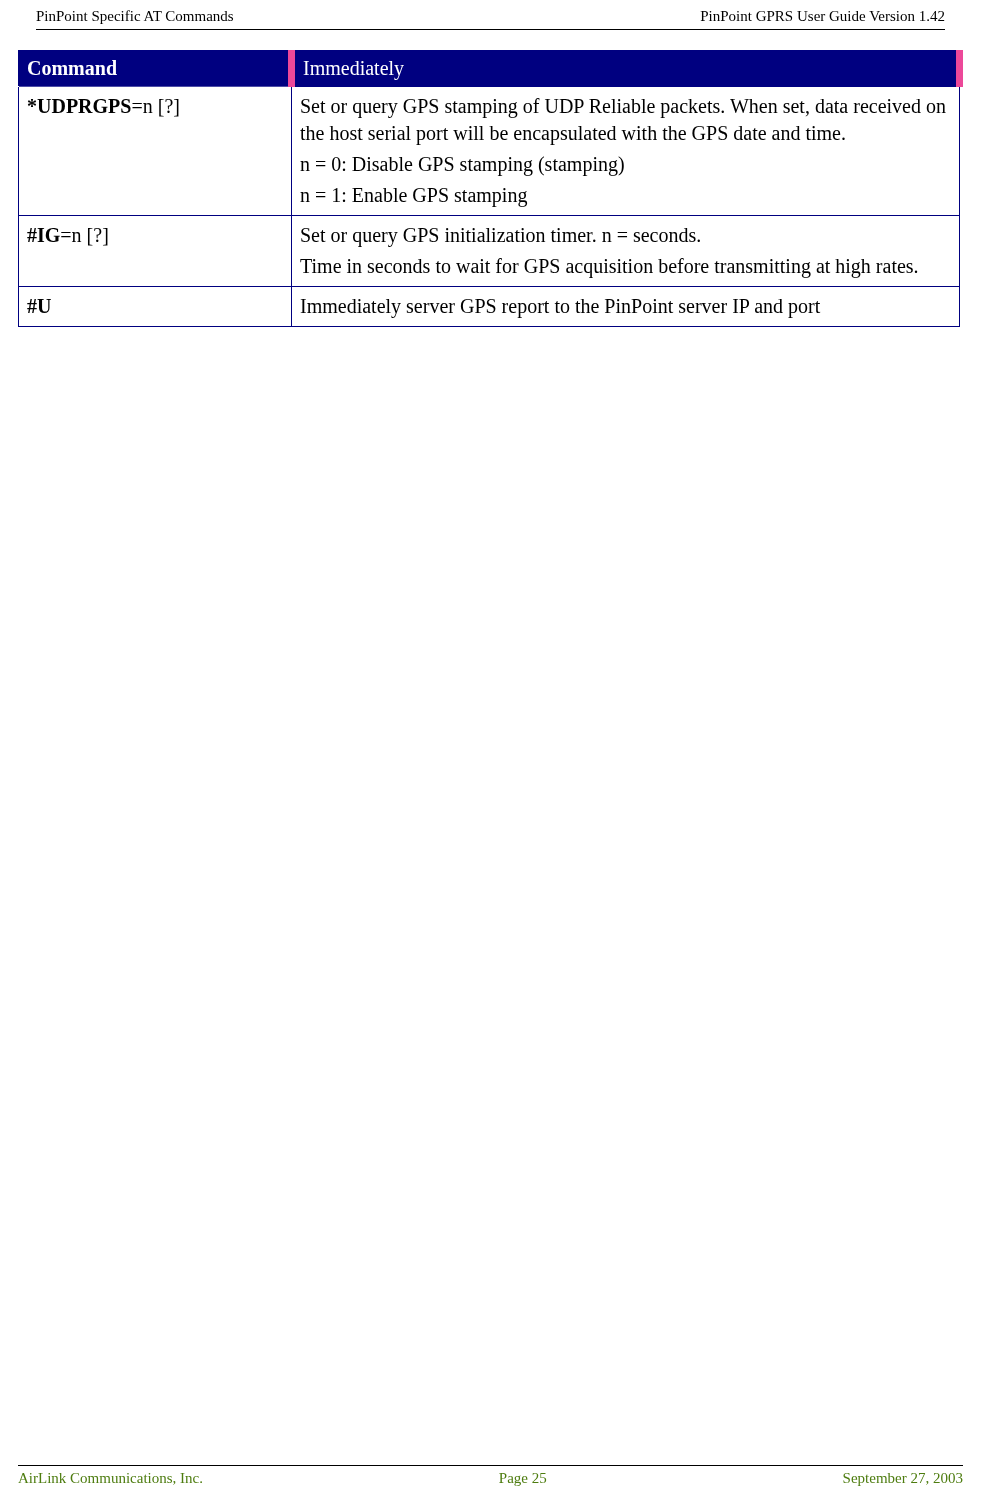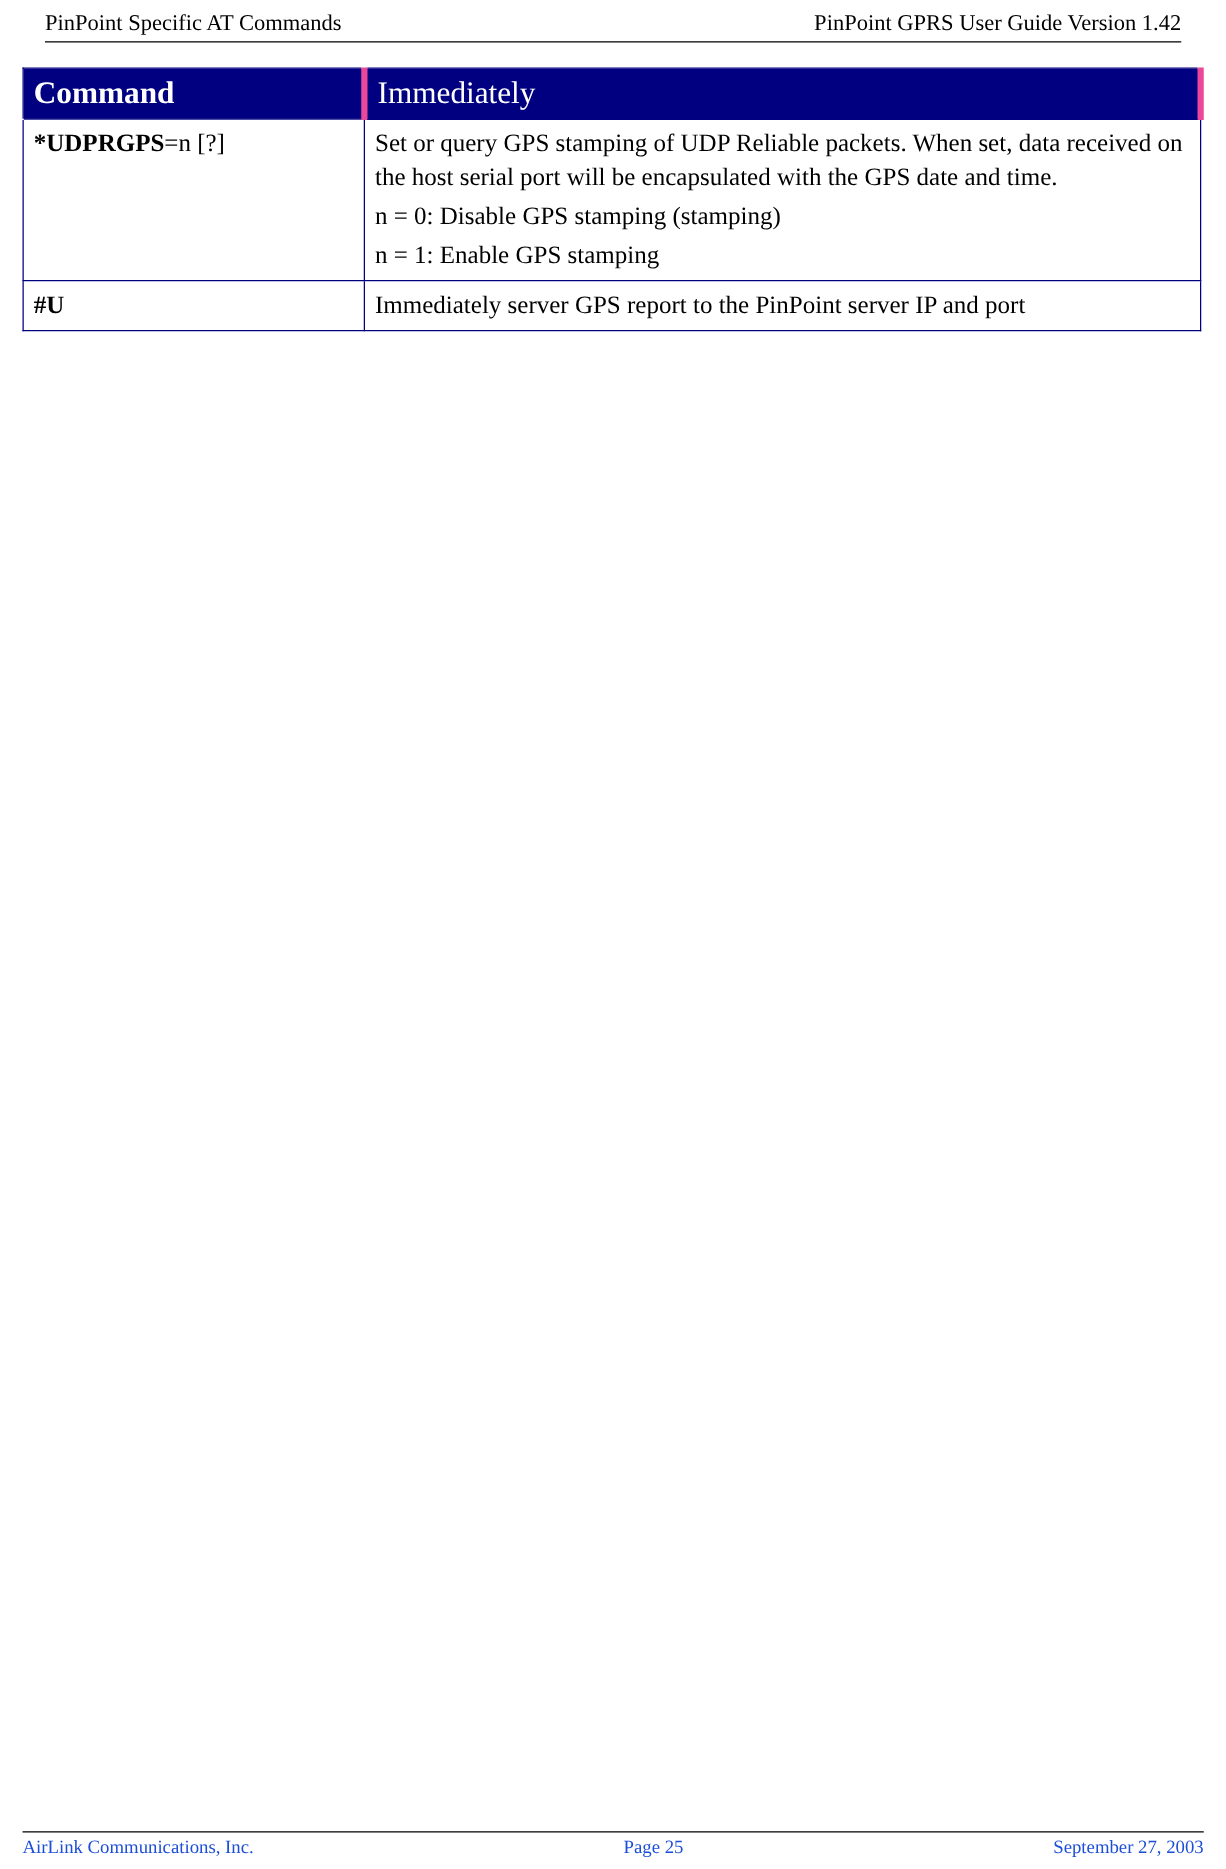--- a/index.html
+++ b/index.html
@@ -12,21 +12,21 @@
       background: white;
       width: 981px;
       height: 1495px;
       position: relative;
       padding: 0;
     }
     .header {
       display: flex;
       justify-content: space-between;
       padding: 8px 18px 4px 18px;
-      font-size: 18px;
+      font-size: 15px;
       color: #000;
       border-bottom: 1px solid #000;
       margin: 0 18px;
       padding-left: 0;
       padding-right: 0;
     }
     .header-wrap {
       padding: 0 18px;
     }
     .table-container {
@@ -35,23 +35,23 @@
     table {
       width: 100%;
       border-collapse: collapse;
       border: 1px solid #000080;
     }
     th {
       background-color: #000080;
       color: white;
       text-align: left;
       padding: 6px 8px;
-      font-size: 25px;
+      font-size: 20px;
       font-weight: normal;
-      border-right: 5px solid #ec4899;
+      border-right: 7px solid #ec4899;
     }
     th:first-child {
       font-weight: bold;
       font-family: Georgia, serif;
     }
     th.command-header {
       width: 273px;
       border-bottom: 1px solid rgba(255,255,255,0.3);
     }
     td {
@@ -75,21 +75,21 @@
       margin-bottom: 0;
     }
     .footer {
       position: absolute;
       bottom: 8px;
       left: 18px;
       right: 18px;
       display: flex;
       justify-content: space-between;
       font-size: 15px;
-      color: #1d4ed8;
+      color: #4d7c0f;
       border-top: 1px solid #000;
       padding-top: 4px;
     }
   </style>
 </head>
 <body>
 
 <div class="header-wrap">
   <div class="header">
     <span>PinPoint Specific AT Commands</span>
@@ -111,20 +111,29 @@
           <span class="cmd-bold">*UDPRGPS</span><span>=n [?]</span>
         </td>
         <td>
           <div class="desc-para">Set or query GPS stamping of UDP Reliable packets. When set, data received on the host serial port will be encapsulated with the GPS date and time.</div>
           <div class="desc-para">n = 0: Disable GPS stamping (stamping)</div>
           <div class="desc-para">n = 1: Enable GPS stamping</div>
         </td>
       </tr>
       <tr>
         <td class="command-cell">
+          <span class="cmd-bold">#IG</span><span>=n [?]</span>
+        </td>
+        <td>
+          <div class="desc-para">Set or query GPS initialization timer. n = seconds.</div>
+          <div class="desc-para">Time in seconds to wait for GPS acquisition before transmitting at high rates.</div>
+        </td>
+      </tr>
+      <tr>
+        <td class="command-cell">
           <span class="cmd-bold">#U</span><span></span>
         </td>
         <td>
           <div class="desc-para">Immediately server GPS report to the PinPoint server IP and port</div>
         </td>
       </tr>
     </tbody>
   </table>
 </div>
 

